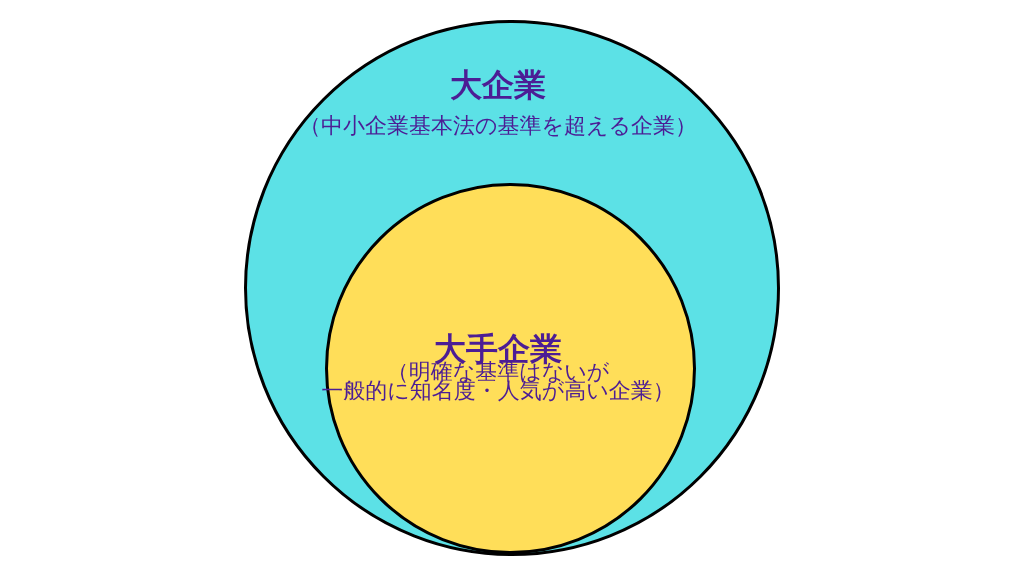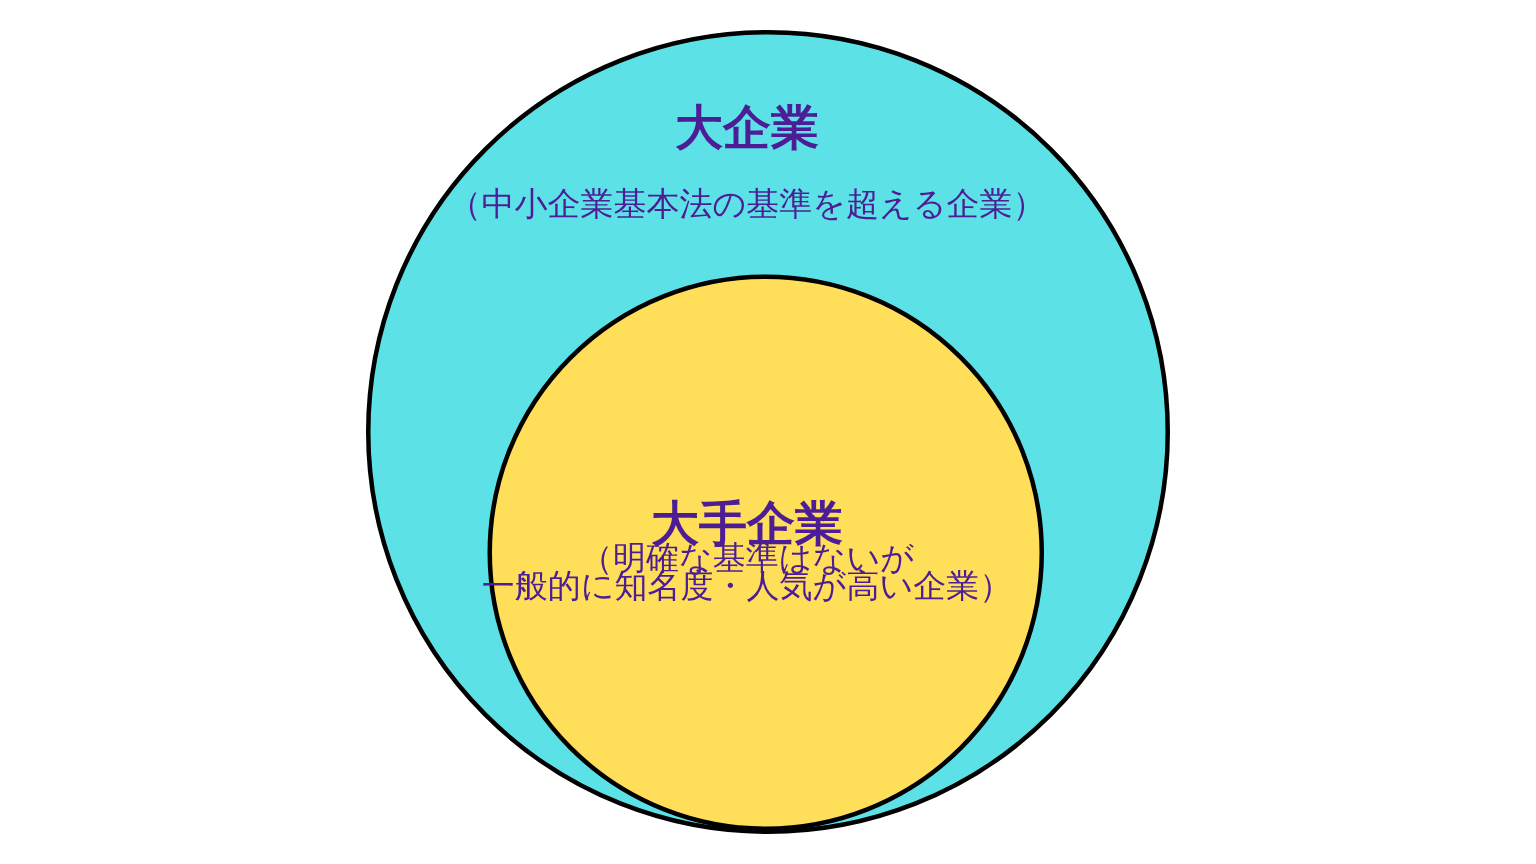--- a/index.html
+++ b/index.html
@@ -12,17 +12,17 @@
     .title { font-weight: bold; font-size: 32px; }
     .sub { font-size: 22px; }
   </style>
 </head>
 <body>
 
 <div class="circle" id="outer" style="background: rgb(92, 225, 230);"></div>
 <div class="circle" id="inner" style="background: rgb(255, 222, 89);"></div>
 
 <div class="label title" style="top:64px;">大企業</div>
-<div class="label sub" style="top:121px;">（中小企業基本法の基準を超える企業）</div>
+<div class="label sub" style="top:111px;">（中小企業基本法の基準を超える企業）</div>
 
 <div class="label title" style="top:328px;">大手企業</div>
 <div class="label sub" style="top:357px;">（明確な基準はないが</div>
 <div class="label sub" style="top:376px;">一般的に知名度・人気が高い企業）</div>
 
 </body></html>

